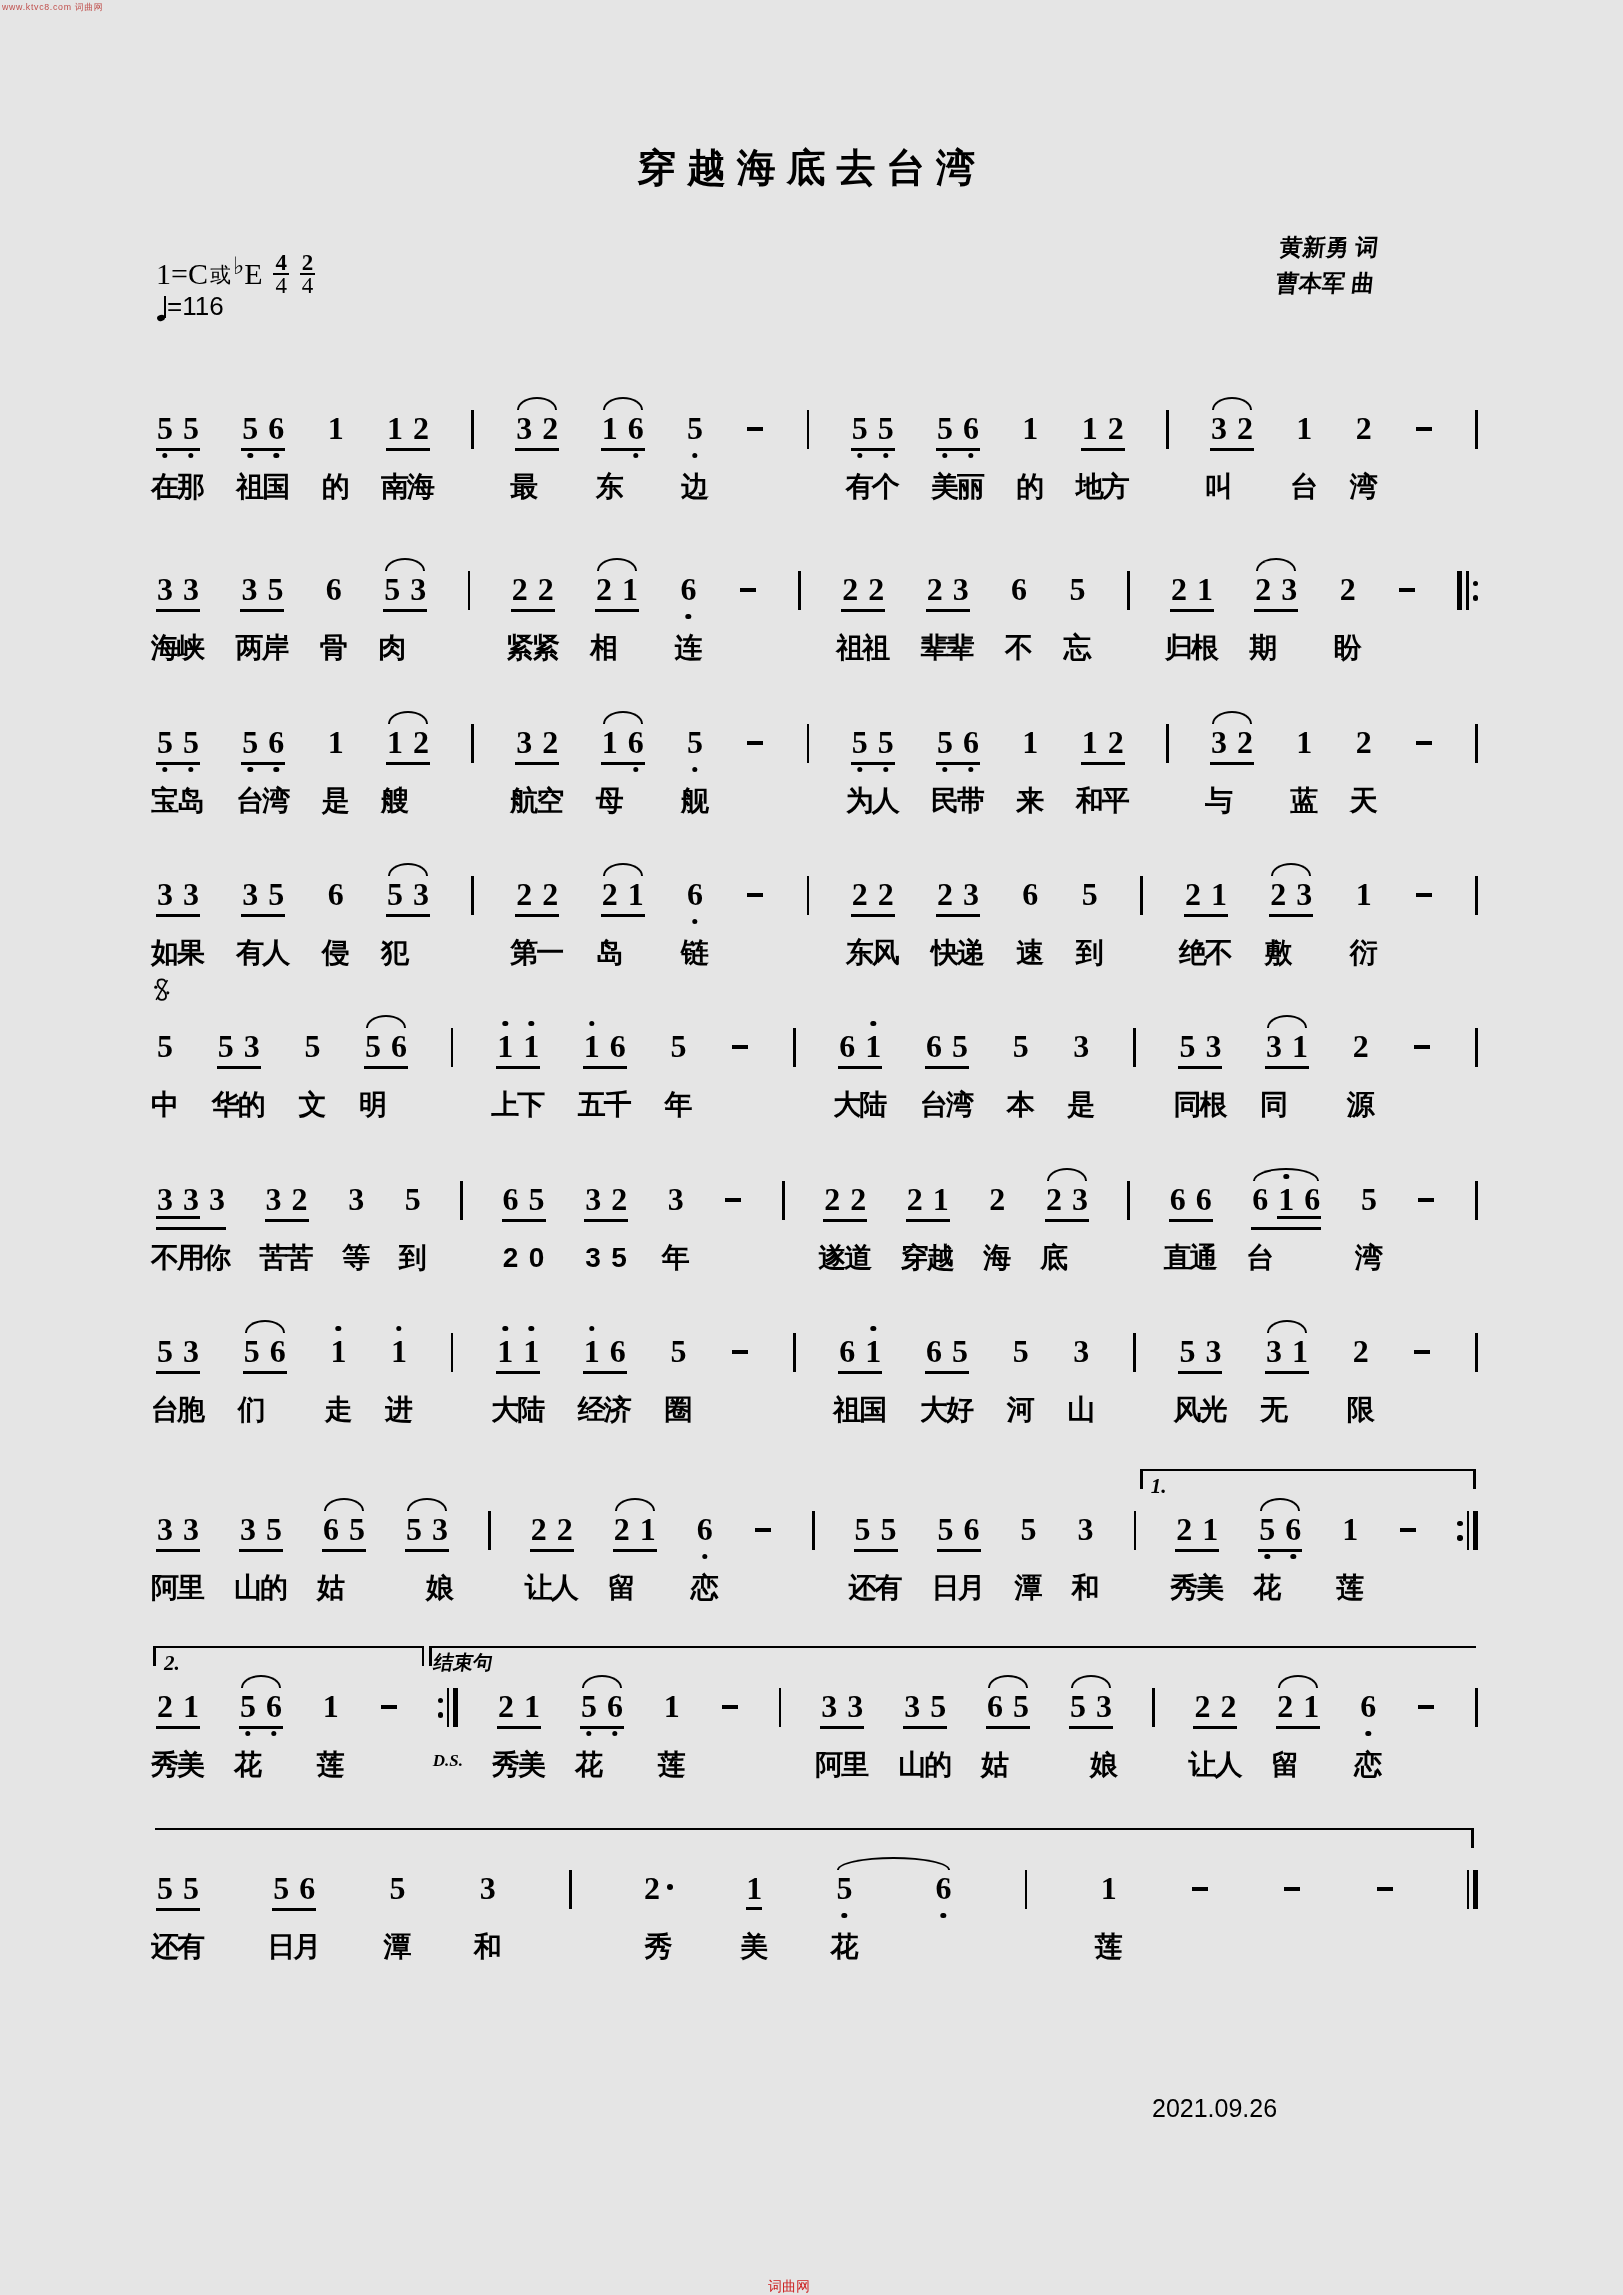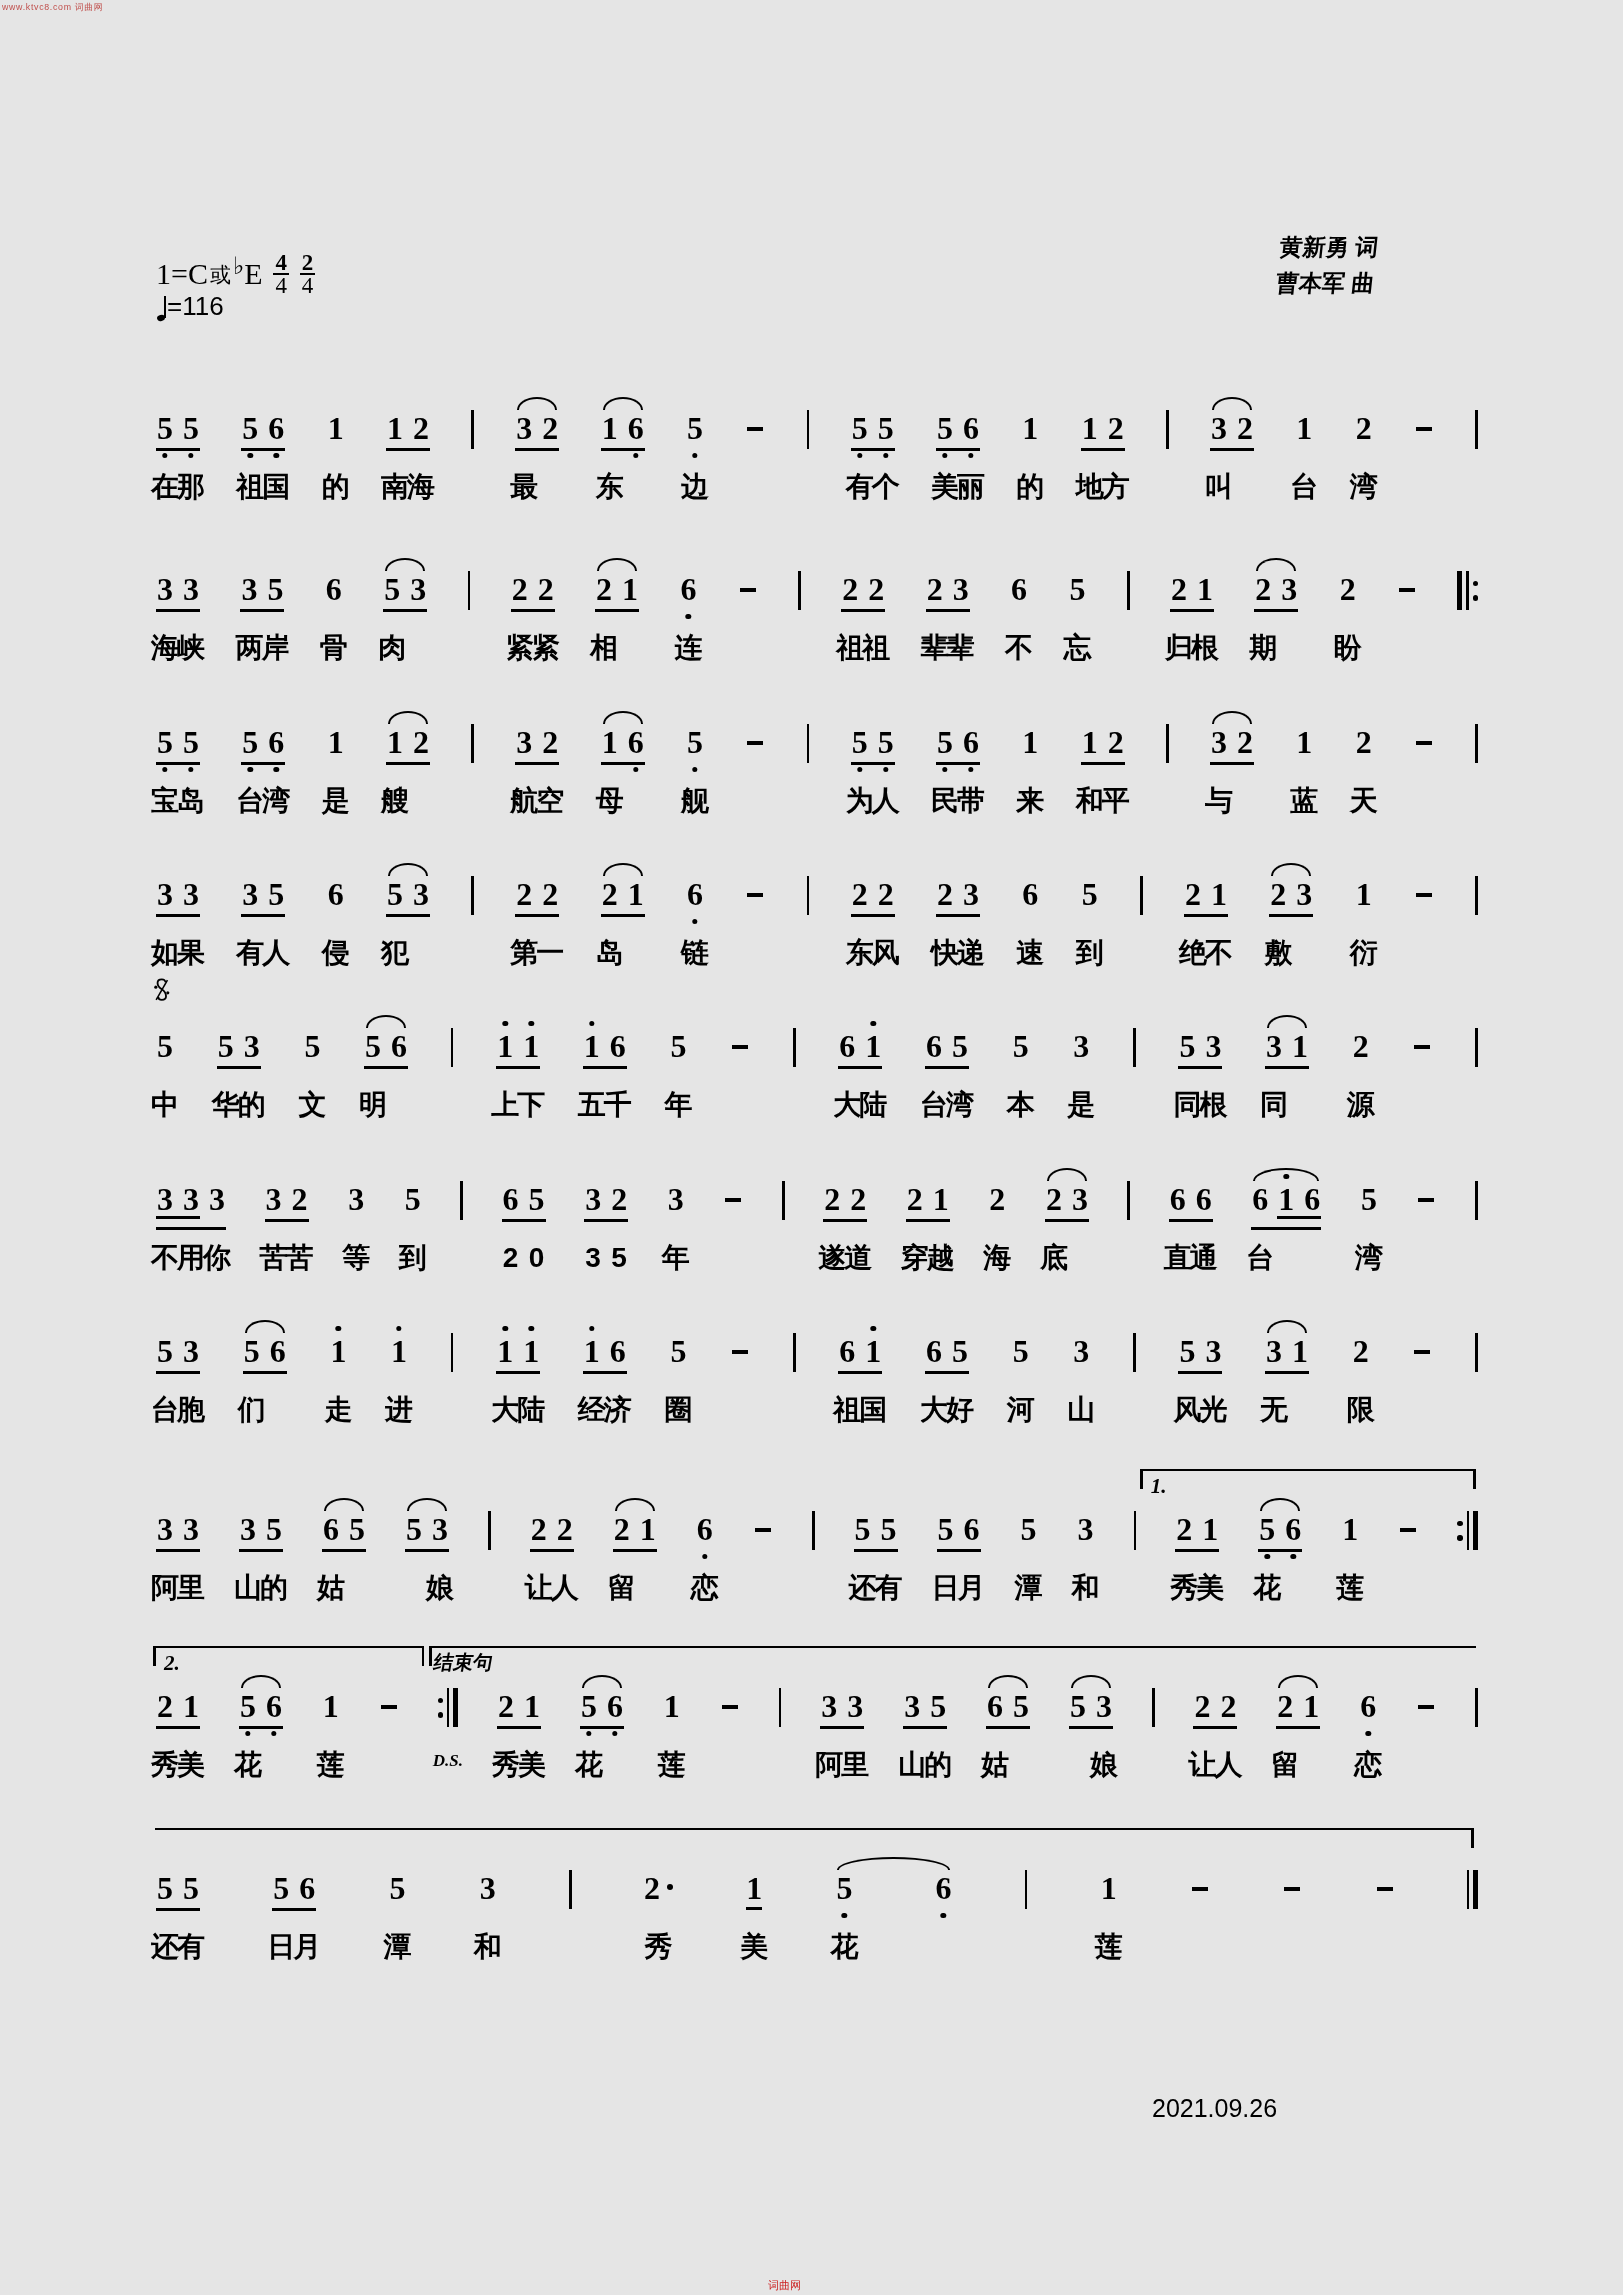--- a/index.html
+++ b/index.html
@@ -1,19 +1,19 @@
 <!DOCTYPE html>
 <html style="font-size:10.8px"><head>
 <meta charset="utf-8">
 <style>
   html,body{margin:0;padding:0;background:#fff;}
   #sheet{position:relative;width:1623px;height:2295px;background:#e5e5e5;color:#000;
          font-family:"Liberation Sans",sans-serif;overflow:hidden;}
   .wm-top{position:absolute;top:2px;left:2px;font-size:8.8px;color:#c0504d;letter-spacing:0.7px;}
-  .wm-bottom{position:absolute;top:2278px;left:768px;font-size:11px;color:#cc2222;}
+  .wm-bottom{position:absolute;top:2278px;left:768px;font-size:14px;color:#cc2222;}
   .title{position:absolute;top:141px;left:0;width:100%;text-align:center;
          font-size:39px;font-weight:bold;letter-spacing:10.8px;}
   .credits{position:absolute;top:229px;left:1278px;width:115px;font-size:23px;font-weight:bold;
            line-height:36px;transform:skewX(-6deg);white-space:nowrap;}
   .keyrow{position:absolute;top:252px;left:156px;display:flex;align-items:center;
           font-family:"Liberation Serif",serif;font-weight:normal;font-size:30px;line-height:1;}
   .keyrow .or{font-size:21px;margin:0 2px;font-family:"Liberation Sans",sans-serif;}
   .keyrow .flat{font-size:24px;position:relative;top:-8px;}
   .frac{display:inline-flex;flex-direction:column;align-items:center;margin-left:10.8px;
         font-size:23px;line-height:21px;}
@@ -62,20 +62,21 @@
   .vlabel{position:absolute;left:10.8px;top:2.7px;font-family:"Liberation Serif",serif;
           font-style:italic;font-weight:bold;font-size:21px;}
   .blabel{position:absolute;left:5.4px;top:1.4px;font-weight:bold;font-size:19.6px;transform:skewX(-10deg);}
   .segno{position:absolute;width:20px;height:28px;}
 </style>
 </head>
 <body>
 
 <div id="sheet">
   <div class="wm-top">www.ktvc8.com 词曲网</div>
+  <div class="title">穿越海底去台湾</div>
   <div class="credits">
     <div>黄新勇 词</div>
     <div>曹本军 曲</div>
   </div>
   <div class="keyrow">
     <span>1=C</span>
       <span class="or">或</span>
       <span class="flat">♭</span>
       <span>E</span>
     <span class="frac">

